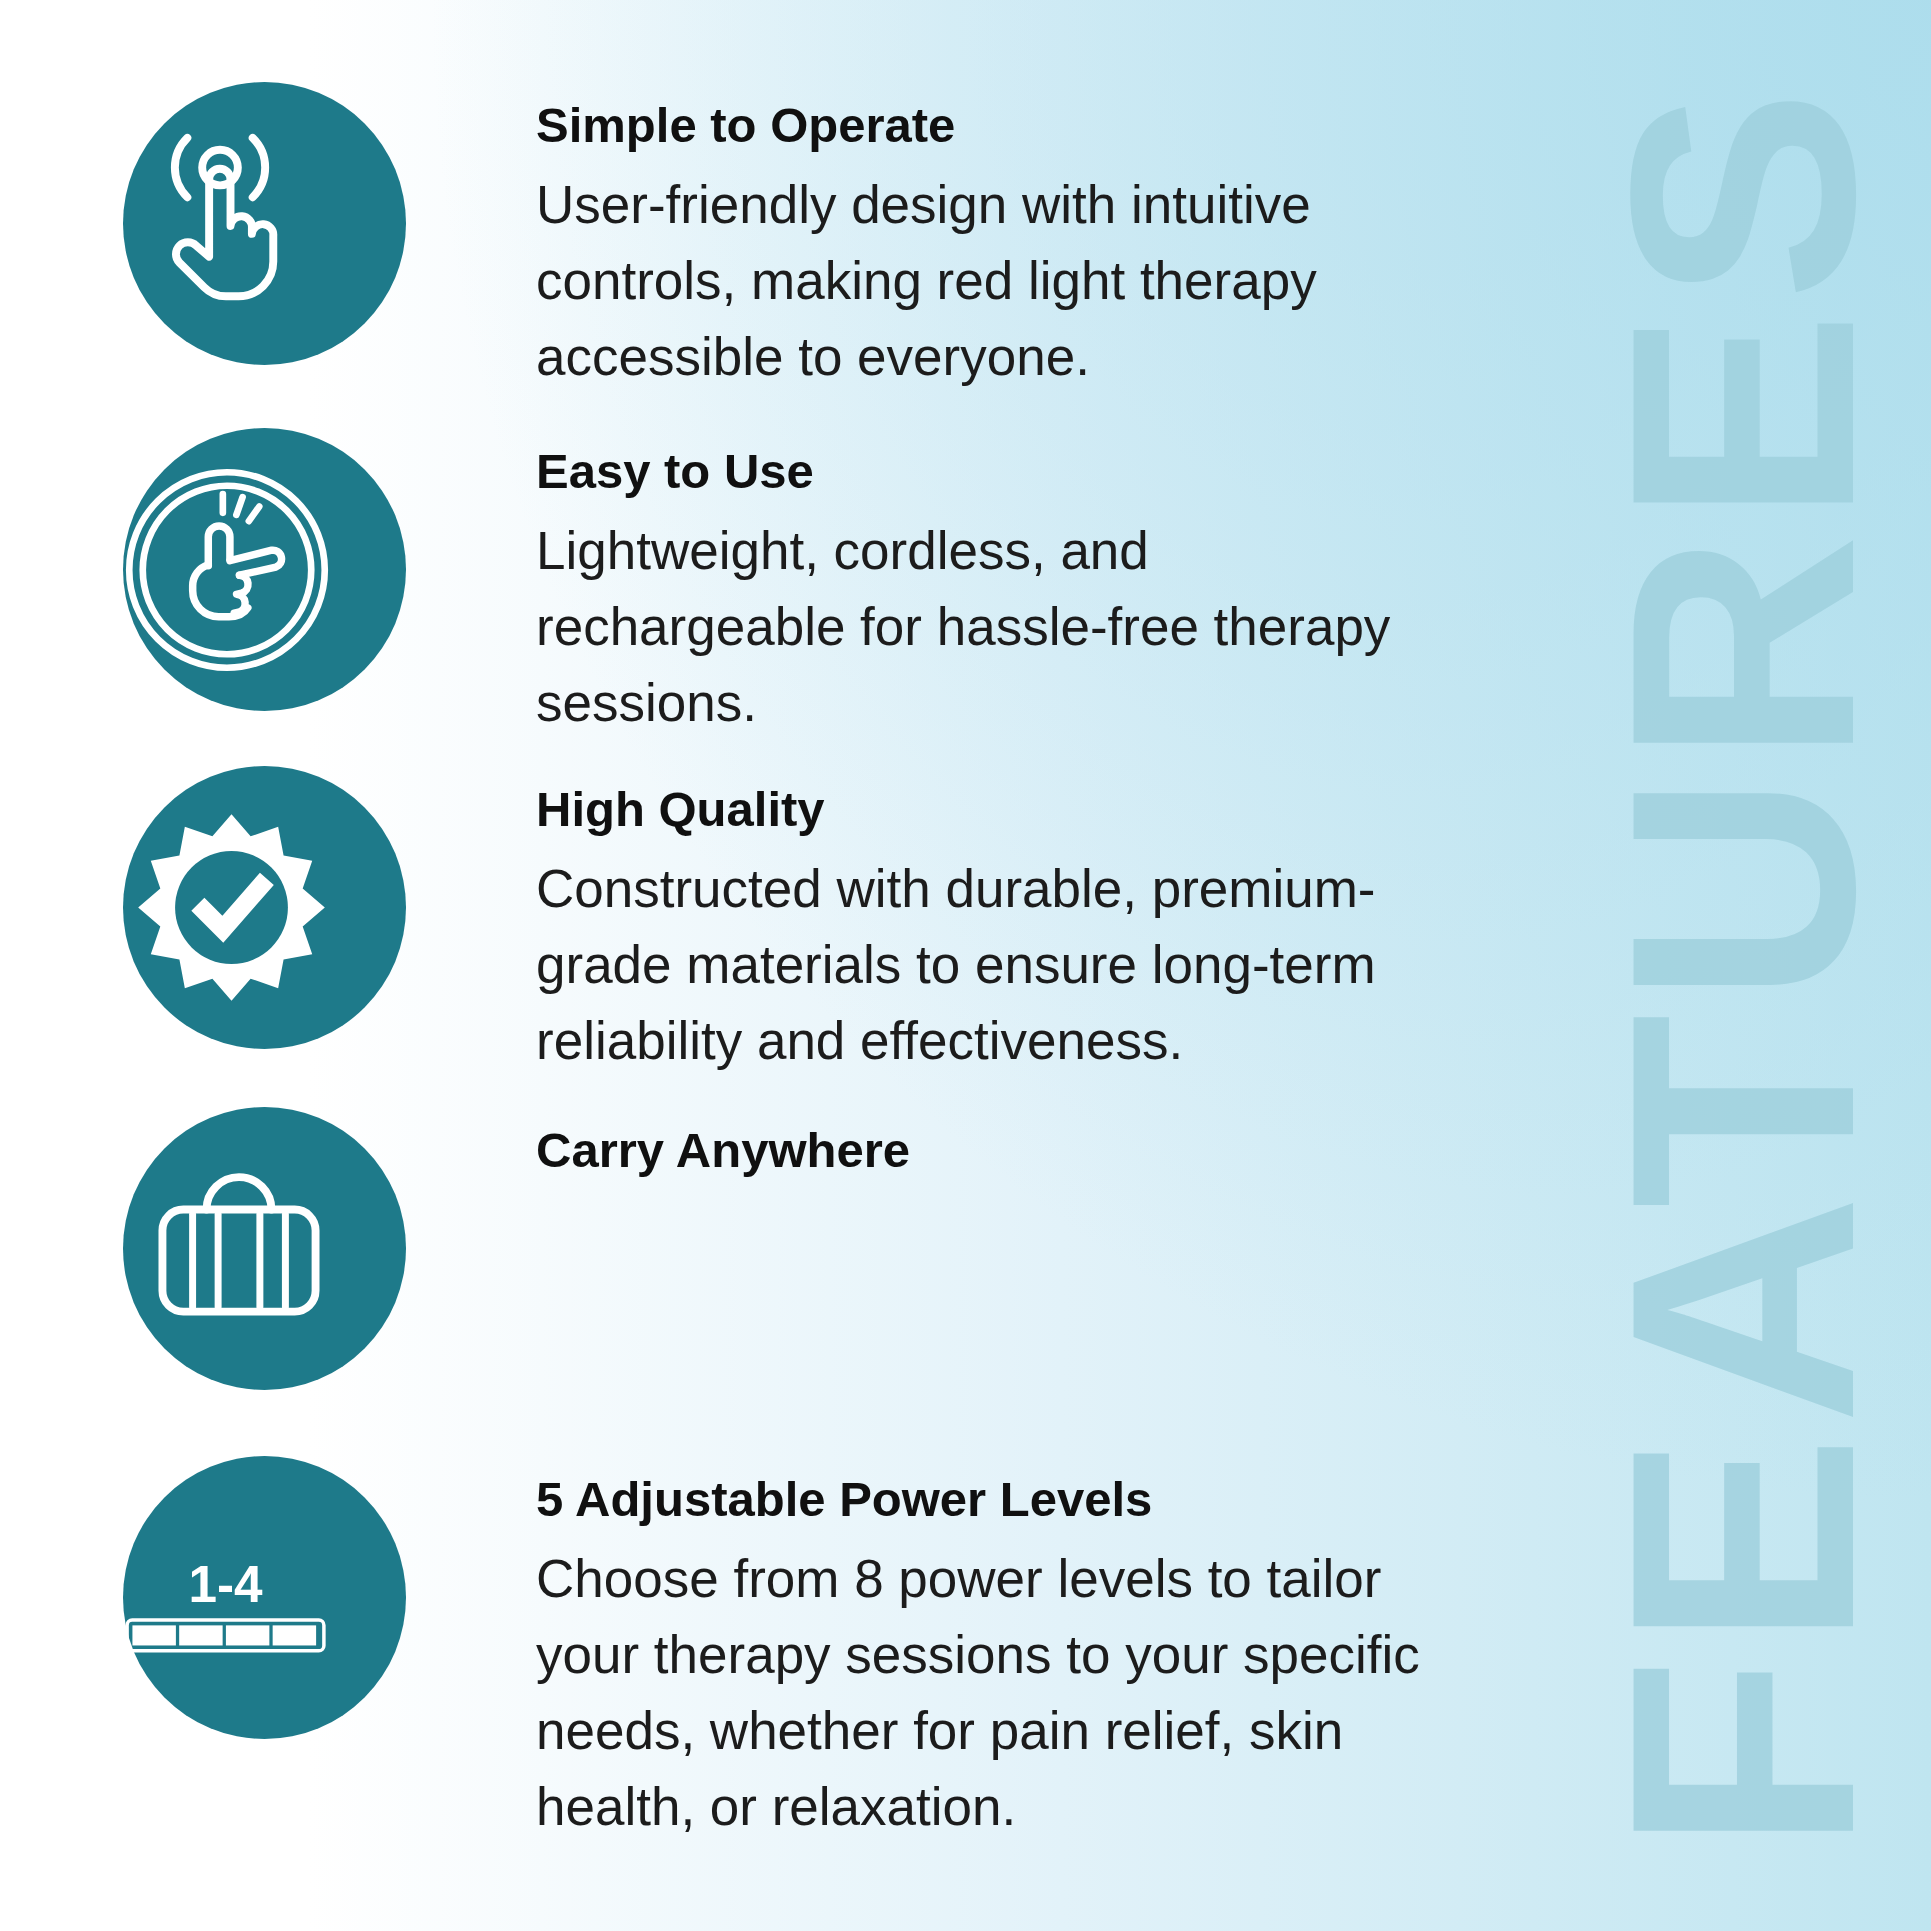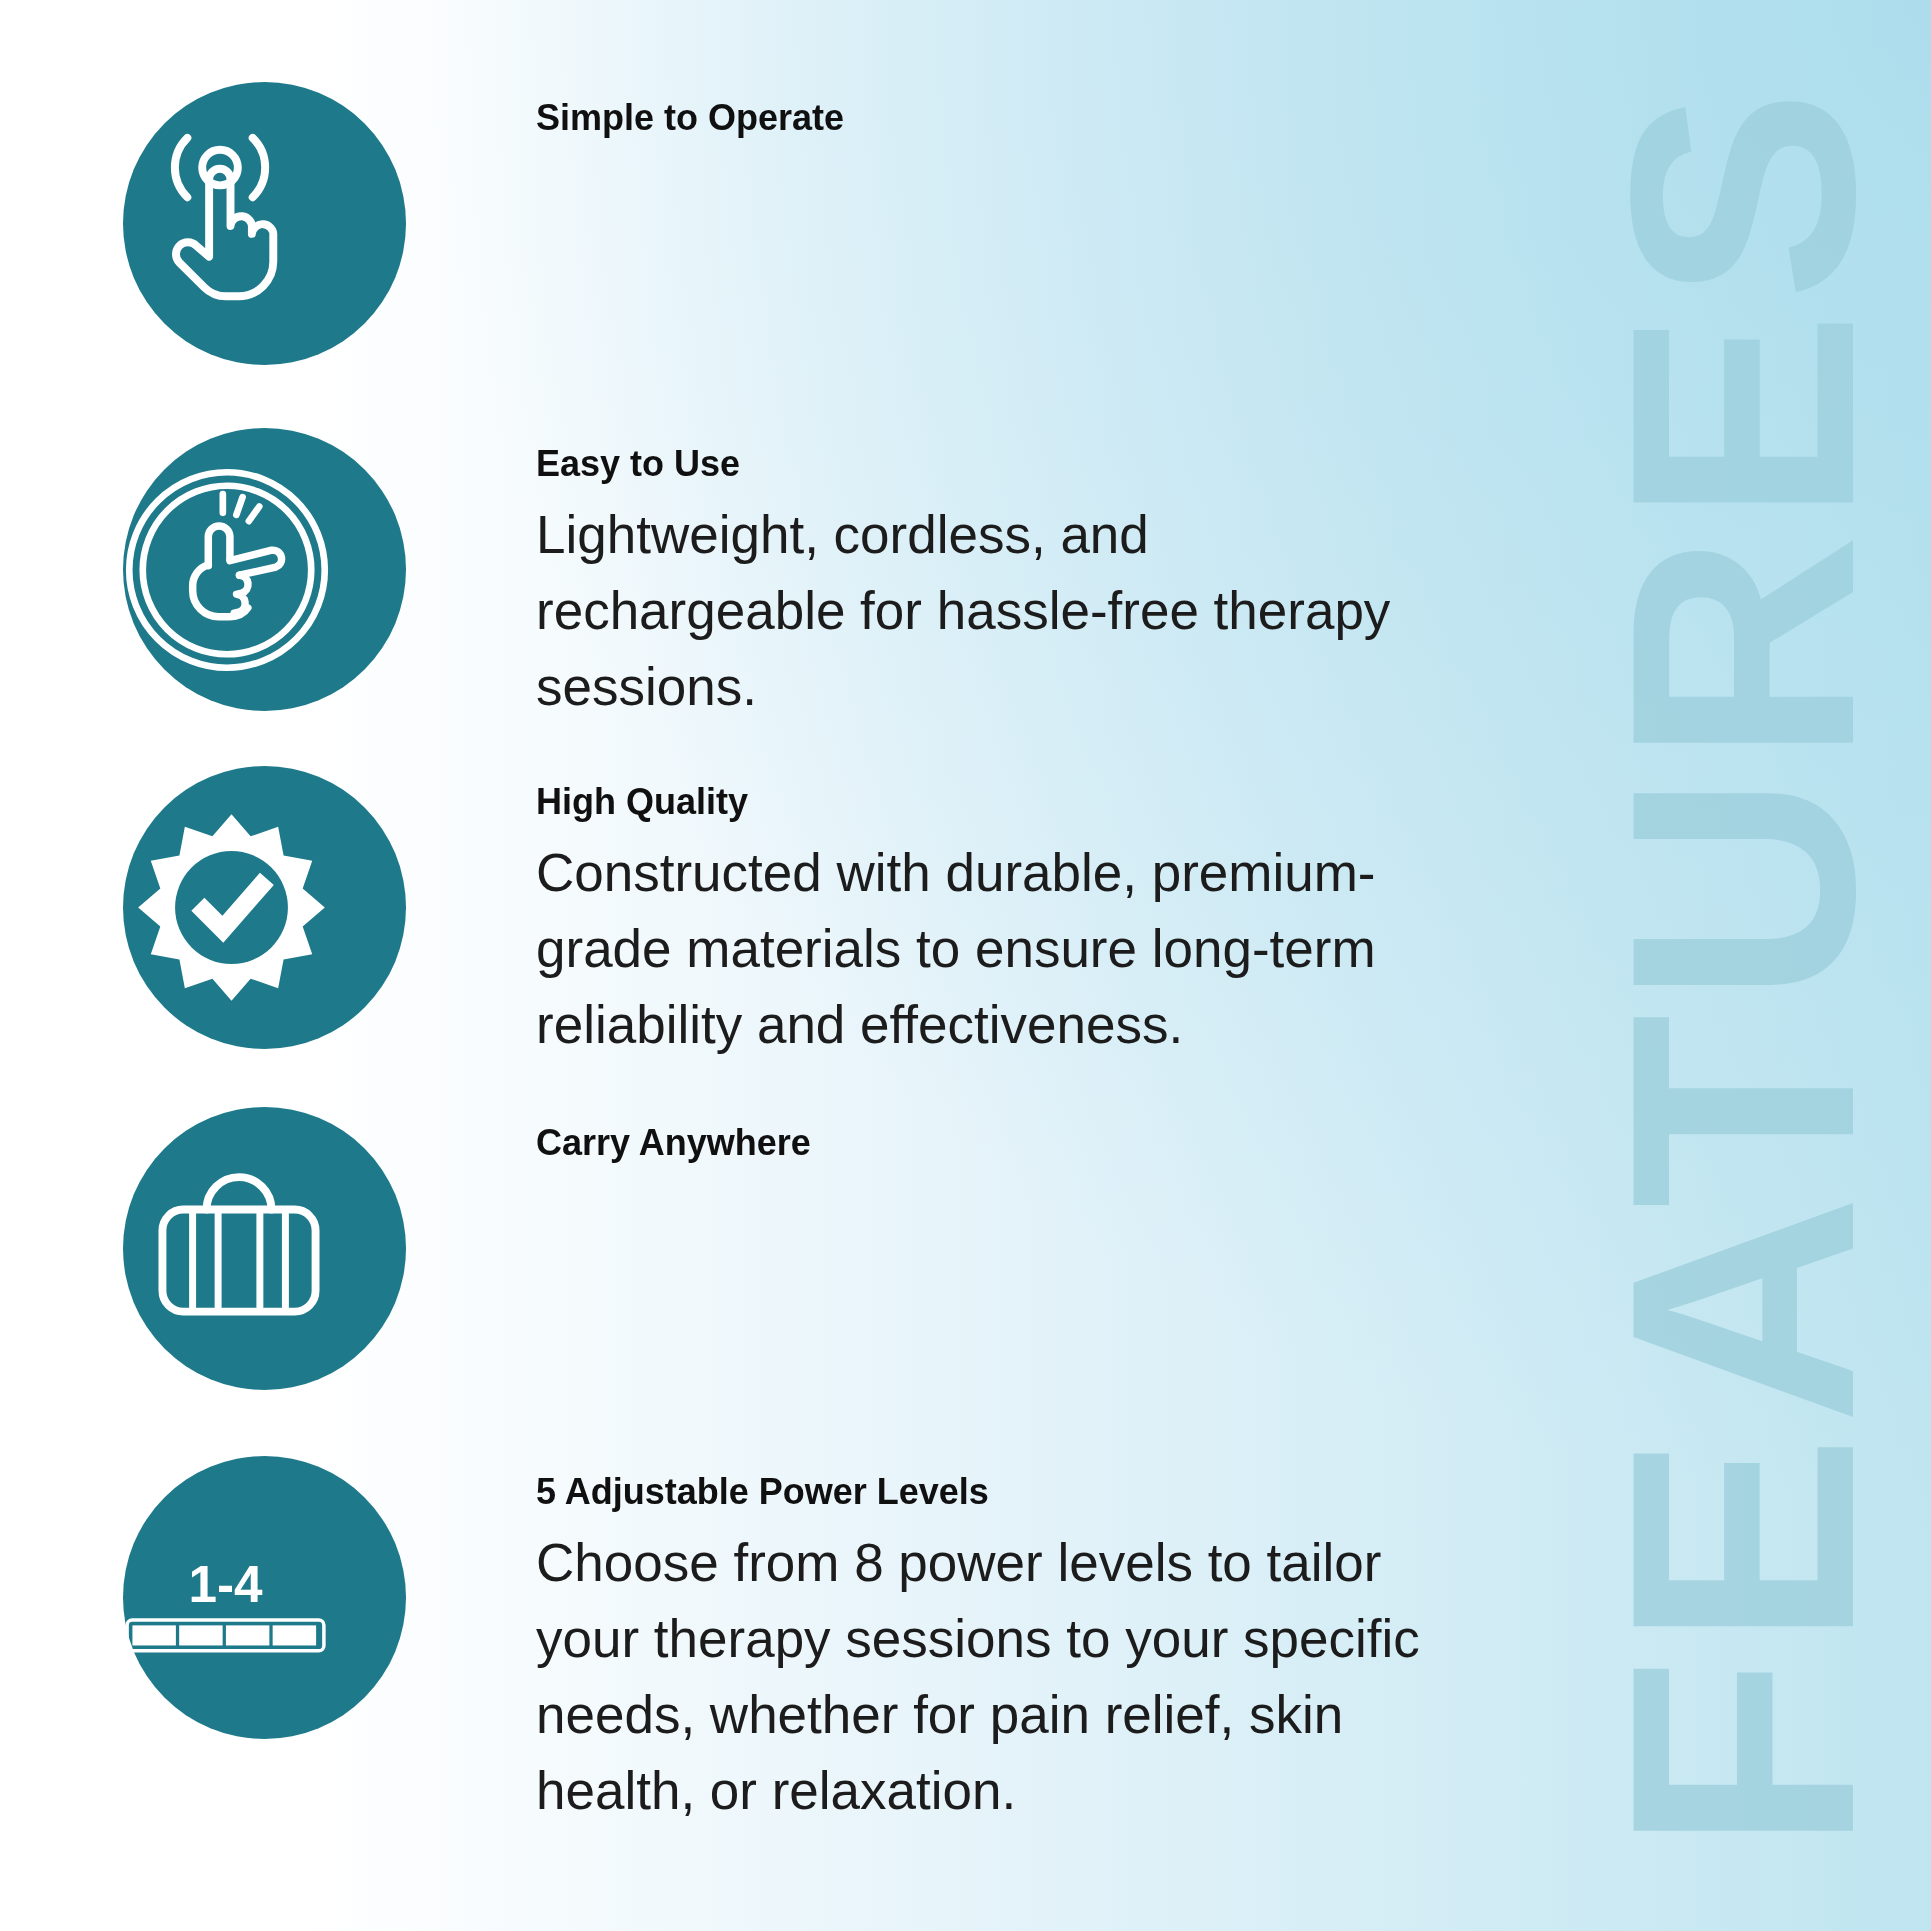--- a/index.html
+++ b/index.html
@@ -17,21 +17,21 @@
     font-size:319px;font-weight:700;letter-spacing:9.7px;line-height:319px;
     text-align:center;color:#9ed0dd;opacity:.8;white-space:nowrap;
   }
   .feature-row{position:absolute;left:123px;width:1680px;}
   .r1{top:82px}.r2{top:428px}.r3{top:766px}.r4{top:1107px}.r5{top:1456px}
   .icon-circle{
     position:absolute;left:0;top:0;width:283px;height:283px;border-radius:50%;
     background:#1e7a8a;display:flex;align-items:center;justify-content:flex-start;
   }
   .feature-text{position:absolute;left:413px;top:13.5px;width:1110px;}
-  .feature-title{font-size:36px;font-weight:700;color:#101010;line-height:1.2;margin:0 0 12.6px 0;}
+  .feature-title{font-size:49px;font-weight:700;color:#101010;line-height:1.2;margin:0 0 12.6px 0;}
   .feature-body{font-size:53px;color:#1c1c1c;line-height:1.435;margin:0;white-space:pre-line;}
   svg{display:block}
   .stroke{fill:none;stroke:#ffffff;stroke-linecap:round;stroke-linejoin:round;}
 </style>
 </head>
 <body>
 
 <div class="watermark">FEATURES</div>
 
 <div class="feature-row r1">
@@ -40,20 +40,23 @@
       <g class="stroke" stroke-width="4">
         <circle cx="49" cy="21.5" r="9"></circle>
         <path d="M32.5,6.5 a21,21 0 0 0 0,30"></path>
         <path d="M65.5,6.5 a21,21 0 0 1 0,30"></path>
         <path d="M43.5,63.5 V27.5 a5.4,5.4 0 0 1 10.8,0 V51 a5.4,5.4 0 0 1 10.8,1 V55 a5.4,5.4 0 0 1 10.8,1 V69 a17.5,17.5 0 0 1 -17.5,17.5 H52 a15.5,15.5 0 0 1 -11,-4.6 L28.5,69.5 a6,6 0 0 1 8.5,-8.5 L43.5,66.5 Z"></path>
       </g>
     </svg>
   </div>
   <div class="feature-text">
     <h2 class="feature-title">Simple to Operate</h2>
+    <p class="feature-body">User-friendly design with intuitive
+controls, making red light therapy
+accessible to everyone.</p>
   </div>
 </div>
 
 <div class="feature-row r2">
   <div class="icon-circle">
     <svg width="208" height="208" viewBox="0 0 100 100">
       <g class="stroke" stroke-width="3.2">
         <circle cx="50" cy="50" r="47"></circle>
         <circle cx="50" cy="50" r="40.5"></circle>
         <path d="M48,13.5 L48,22.5"></path>

